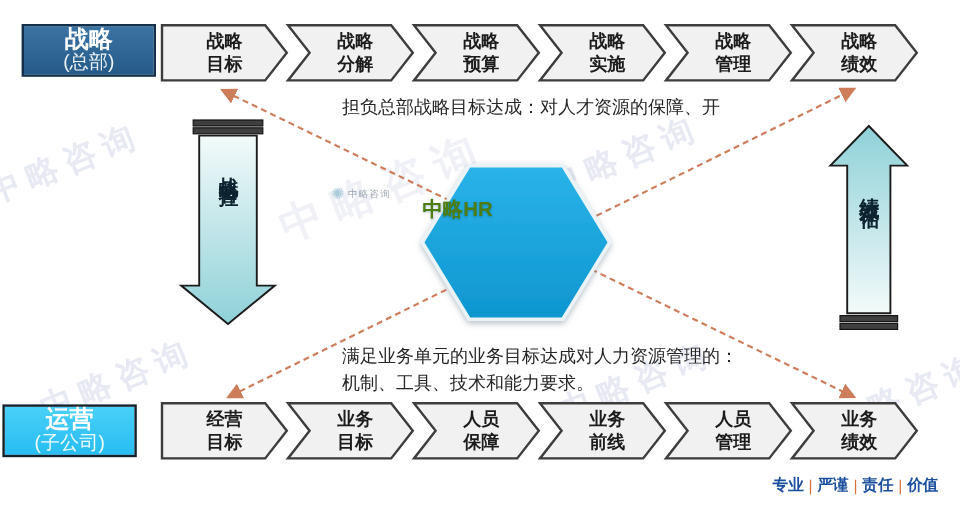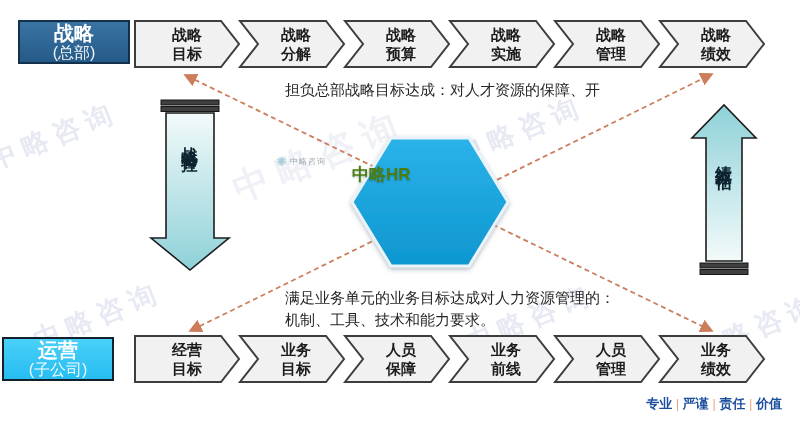--- a/index.html
+++ b/index.html
@@ -40,21 +40,21 @@
   .note{font-size:15px;line-height:22px;color:#262626;white-space:nowrap;}
   .varrow-lb{
     writing-mode:vertical-rl;text-orientation:upright;font-size:16.5px;font-weight:bold;
     color:#0d2430;letter-spacing:3px;
   }
   .hex-lb{
     left:352px;top:163px;width:156px;text-align:left;color:#4d7c0f;font-size:17px;font-weight:bold;
     line-height:24px;text-shadow:0 1px 2px rgba(0,60,90,.35);
   }
   .footer{
-    right:18px;bottom:12px;font-size:13px;font-weight:bold;color:#1b4f9d;display:flex;align-items:center;font-family:Liberation Serif, serif;
+    right:18px;bottom:12px;font-size:13px;font-weight:bold;color:#1b4f9d;display:flex;align-items:center;
   }
   .footer .sep{color:#d9713e;font-weight:normal;padding:0 4px;}
 </style>
 </head>
 <body>
 
 <div class="canvas">
 
   <div class="wm" style="left:-14px;top:118px;">中略咨询</div>
   <div class="wm big" style="left:228px;top:132px;">中略咨询</div>

